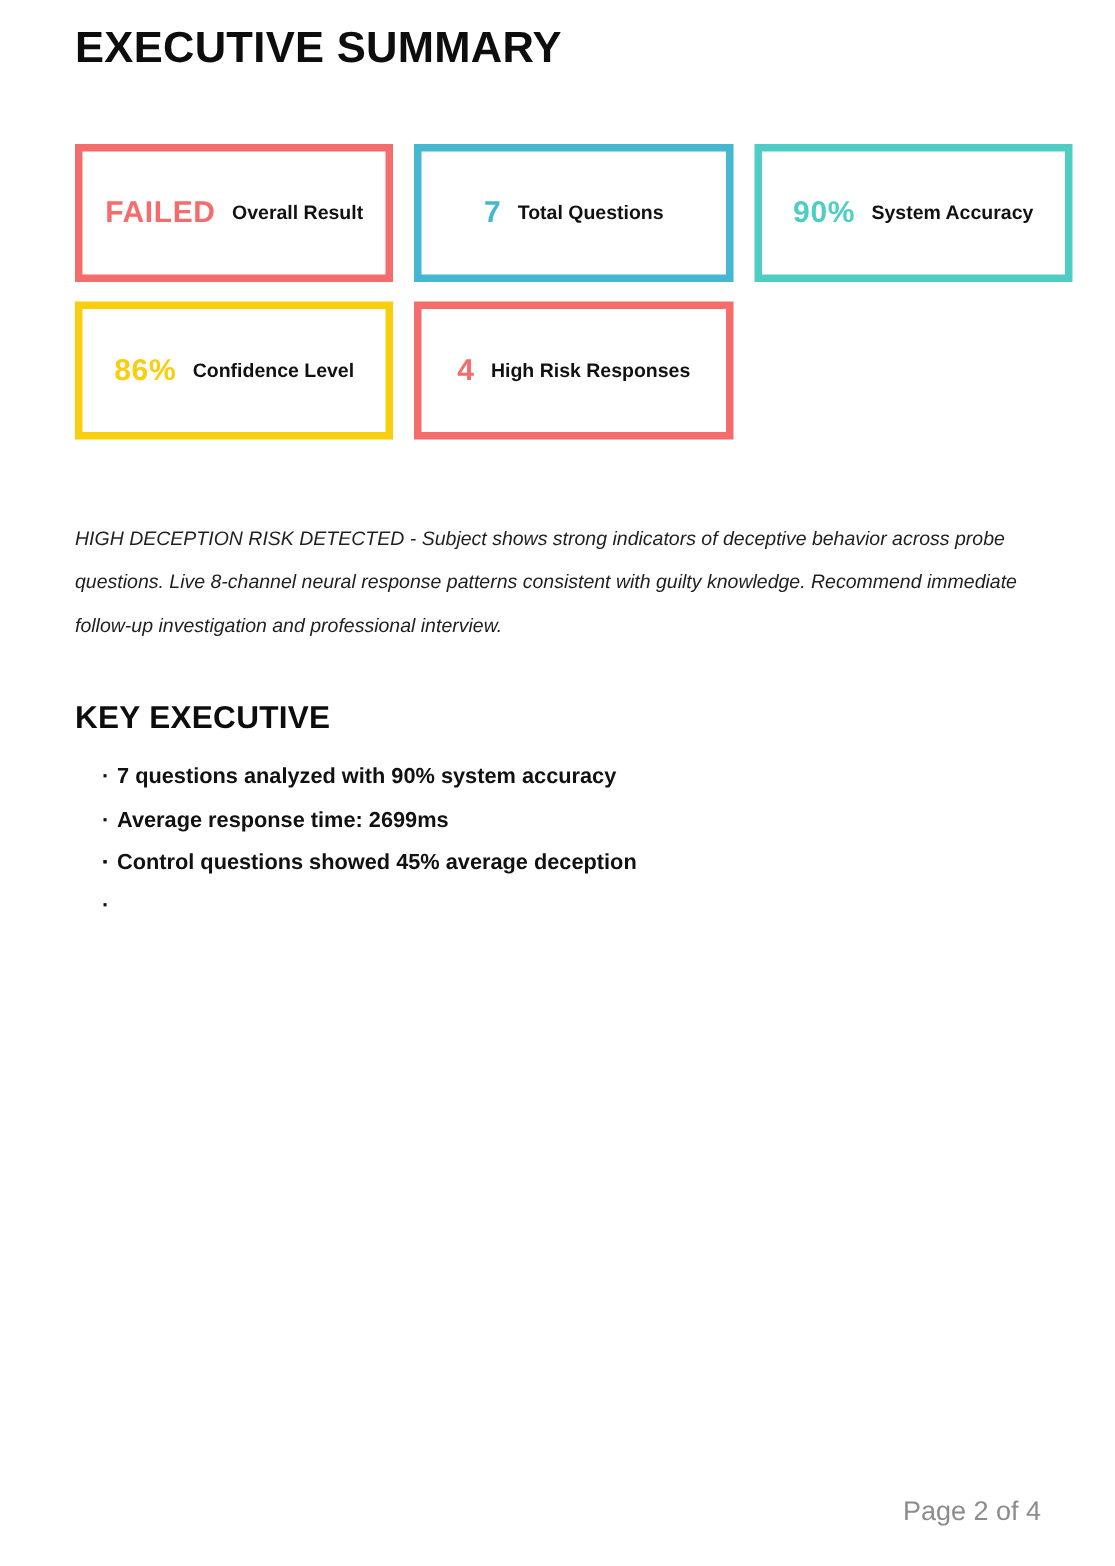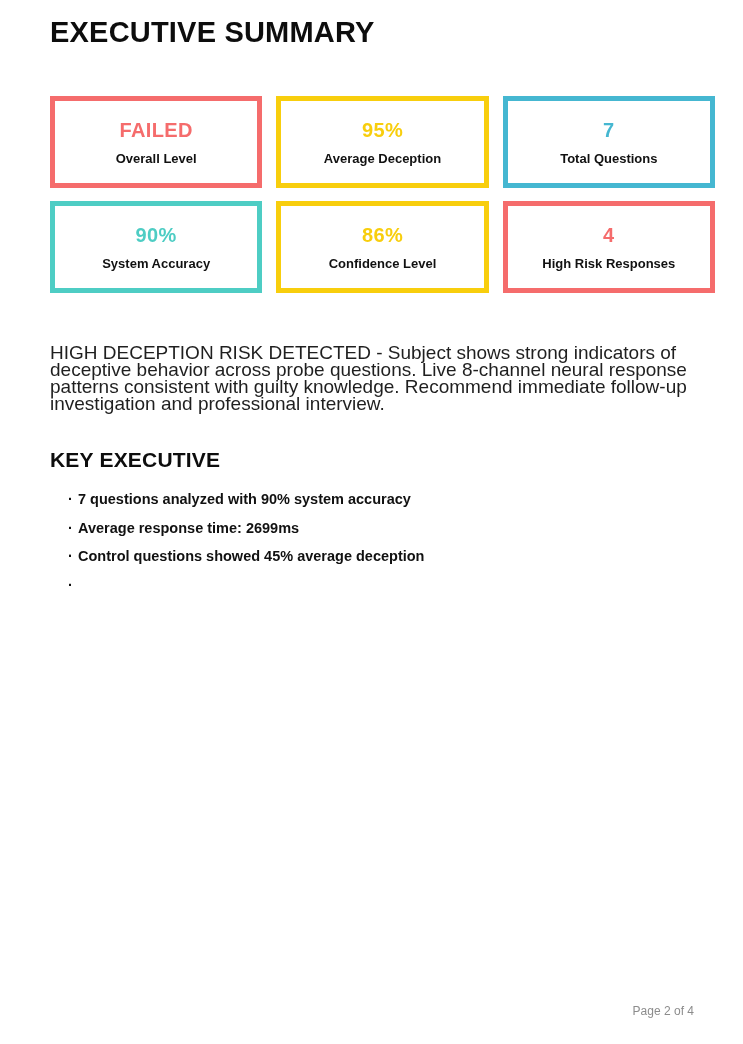--- a/index.html
+++ b/index.html
@@ -28,21 +28,20 @@
     display: grid;
     grid-template-columns: repeat(3, 1fr);
     column-gap: 14px;
     row-gap: 13px;
   }
   .card {
     height: 92px;
     background: #ffffff;
     border: 5px solid var(--accent, #cccccc);
     display: flex;
-    flex-direction: column;
     align-items: center;
     justify-content: center;
     gap: 11px;
   }
   .card-value {
     font-size: 20px;
     font-weight: bold;
     letter-spacing: 0.4px;
     color: var(--accent, #333333);
     line-height: 22px;
@@ -57,24 +56,25 @@
   .section-heading {
     font-size: 21px;
     font-weight: bold;
     letter-spacing: 0.2px;
     color: #0d0d0d;
     line-height: 24px;
   }
   .assessment-section { margin-top: 51px; }
   .assessment-body {
     margin-top: 16px;
-    font-size: 19px;
-    line-height: 17px;
+    font-size: 13px;
+    line-height: 29px;
     color: #1f1f1f;
     max-width: 652px;
+    font-style: italic;
   }
 
   .findings-section { margin-top: 36px; }
   .findings-list {
     margin-top: 19px;
     list-style: none;
     padding-left: 18px;
   }
   .findings-list li {
     position: relative;
@@ -88,40 +88,36 @@
   .findings-list li .bullet-dot {
     position: absolute;
     left: 0; top: 0;
     font-weight: bold;
   }
 
   .page-footer {
     position: absolute;
     right: 49px;
     bottom: 26px;
-    font-size: 12px;
+    font-size: 18px;
     color: #8c8c8c;
     margin-top: 20px;
   }
 </style>
 </head>
 <body>
 
 <div class="page">
 
   <h1 class="doc-title">EXECUTIVE SUMMARY</h1>
 
   <div class="cards">
     <div class="card" style="--accent: #F56C6C;">
       <div class="card-value">FAILED</div>
-      <div class="card-label">Overall Level</div>
-    </div>
-    <div class="card" style="--accent: #F8CE0D;">
-      <div class="card-value">95%</div>
-      <div class="card-label">Average Deception</div>
+      <div class="card-label">Overall Result</div>
     </div>
     <div class="card" style="--accent: #45B7D1;">
       <div class="card-value">7</div>
       <div class="card-label">Total Questions</div>
     </div>
     <div class="card" style="--accent: #4ECDC4;">
       <div class="card-value">90%</div>
       <div class="card-label">System Accuracy</div>
     </div>
     <div class="card" style="--accent: #F8CE0D;">

